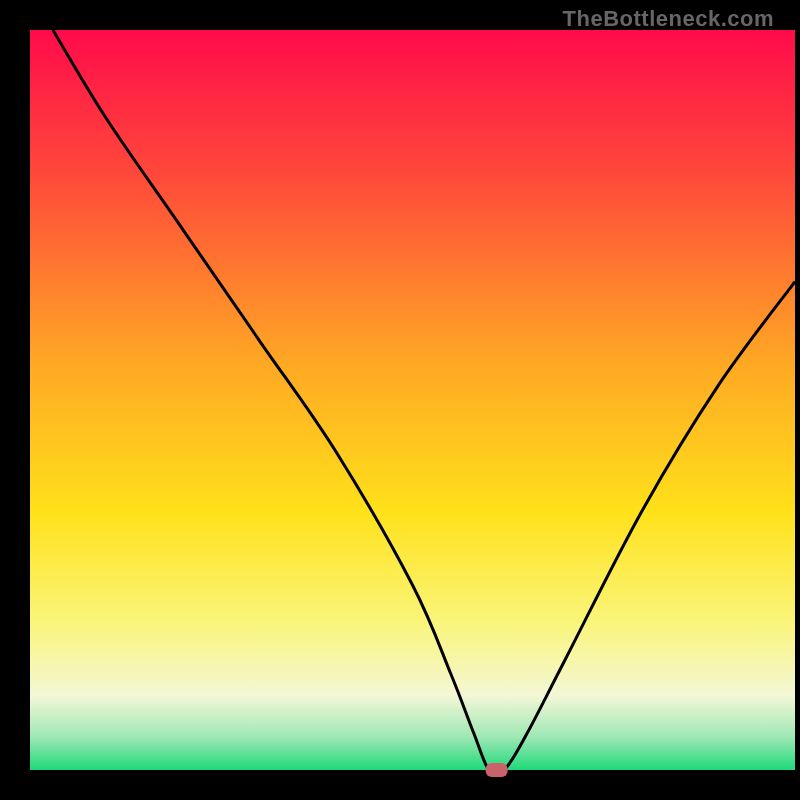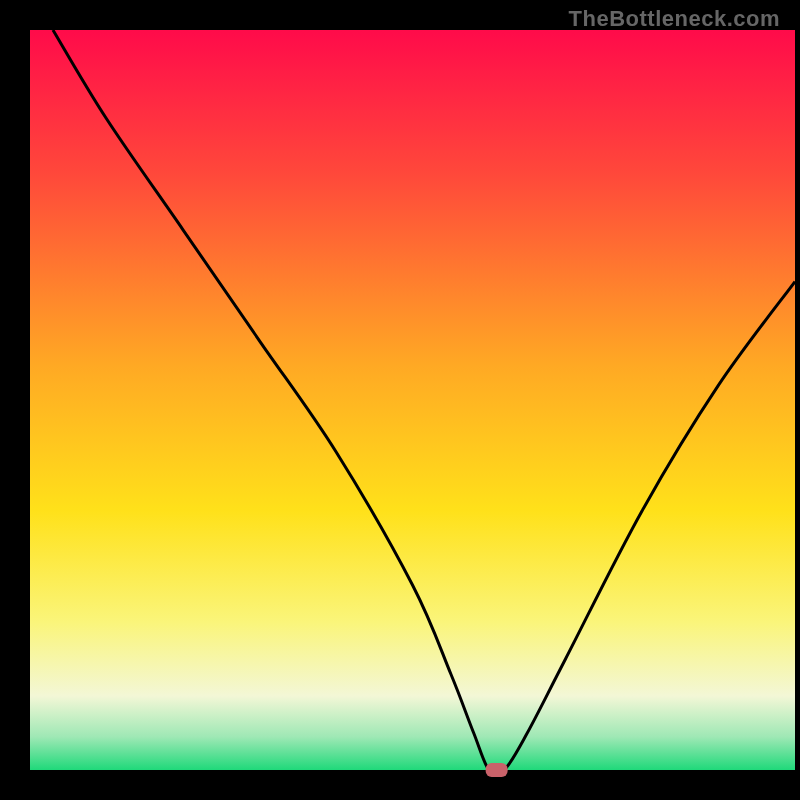--- a/index.html
+++ b/index.html
@@ -12,21 +12,21 @@
   }
   .outer {
     position: relative;
     width: 800px;
     height: 800px;
     background: #000;
   }
   .watermark {
     position: absolute;
     top: 6px;
-    right: 20px;
+    right: 26px;
     font-family: Arial, Helvetica, sans-serif;
     font-size: 22px;
     font-weight: 600;
     color: #666;
     letter-spacing: 0.5px;
     z-index: 5;
   }
   svg {
     position: absolute;
     left: 0;

